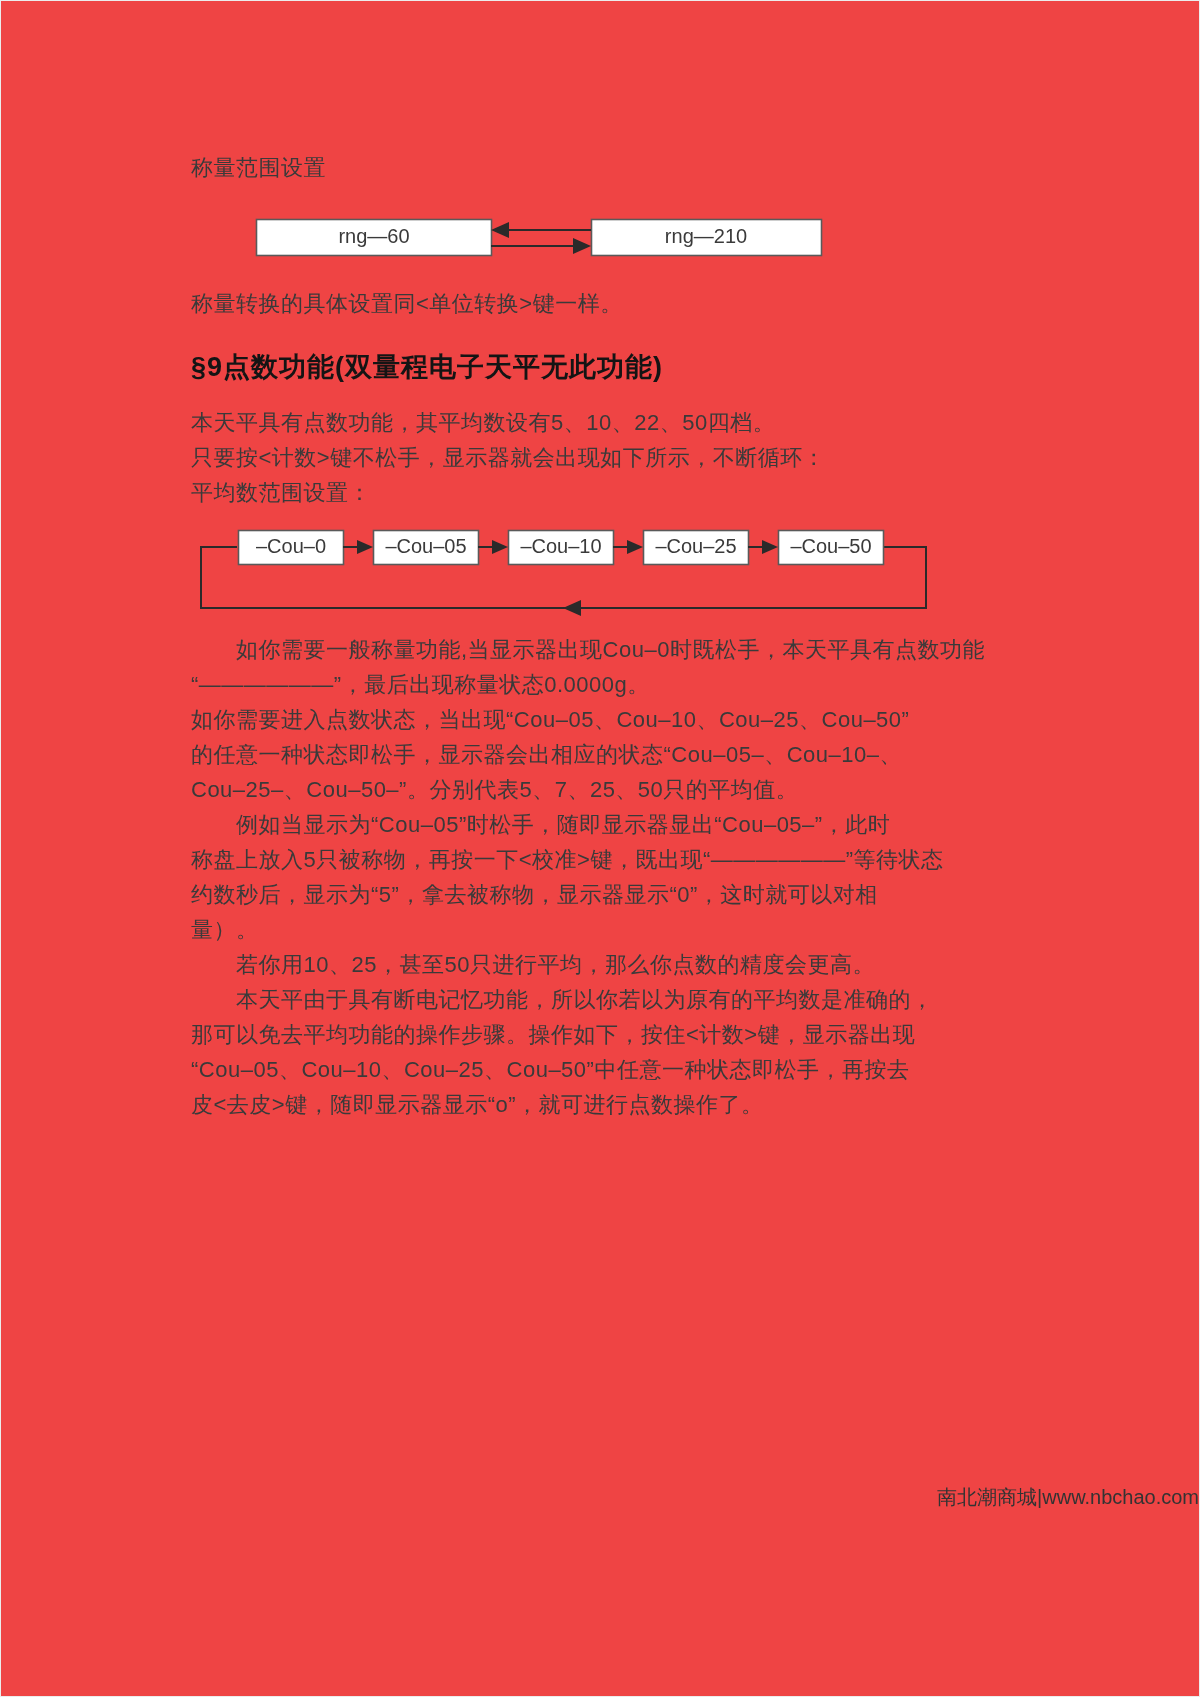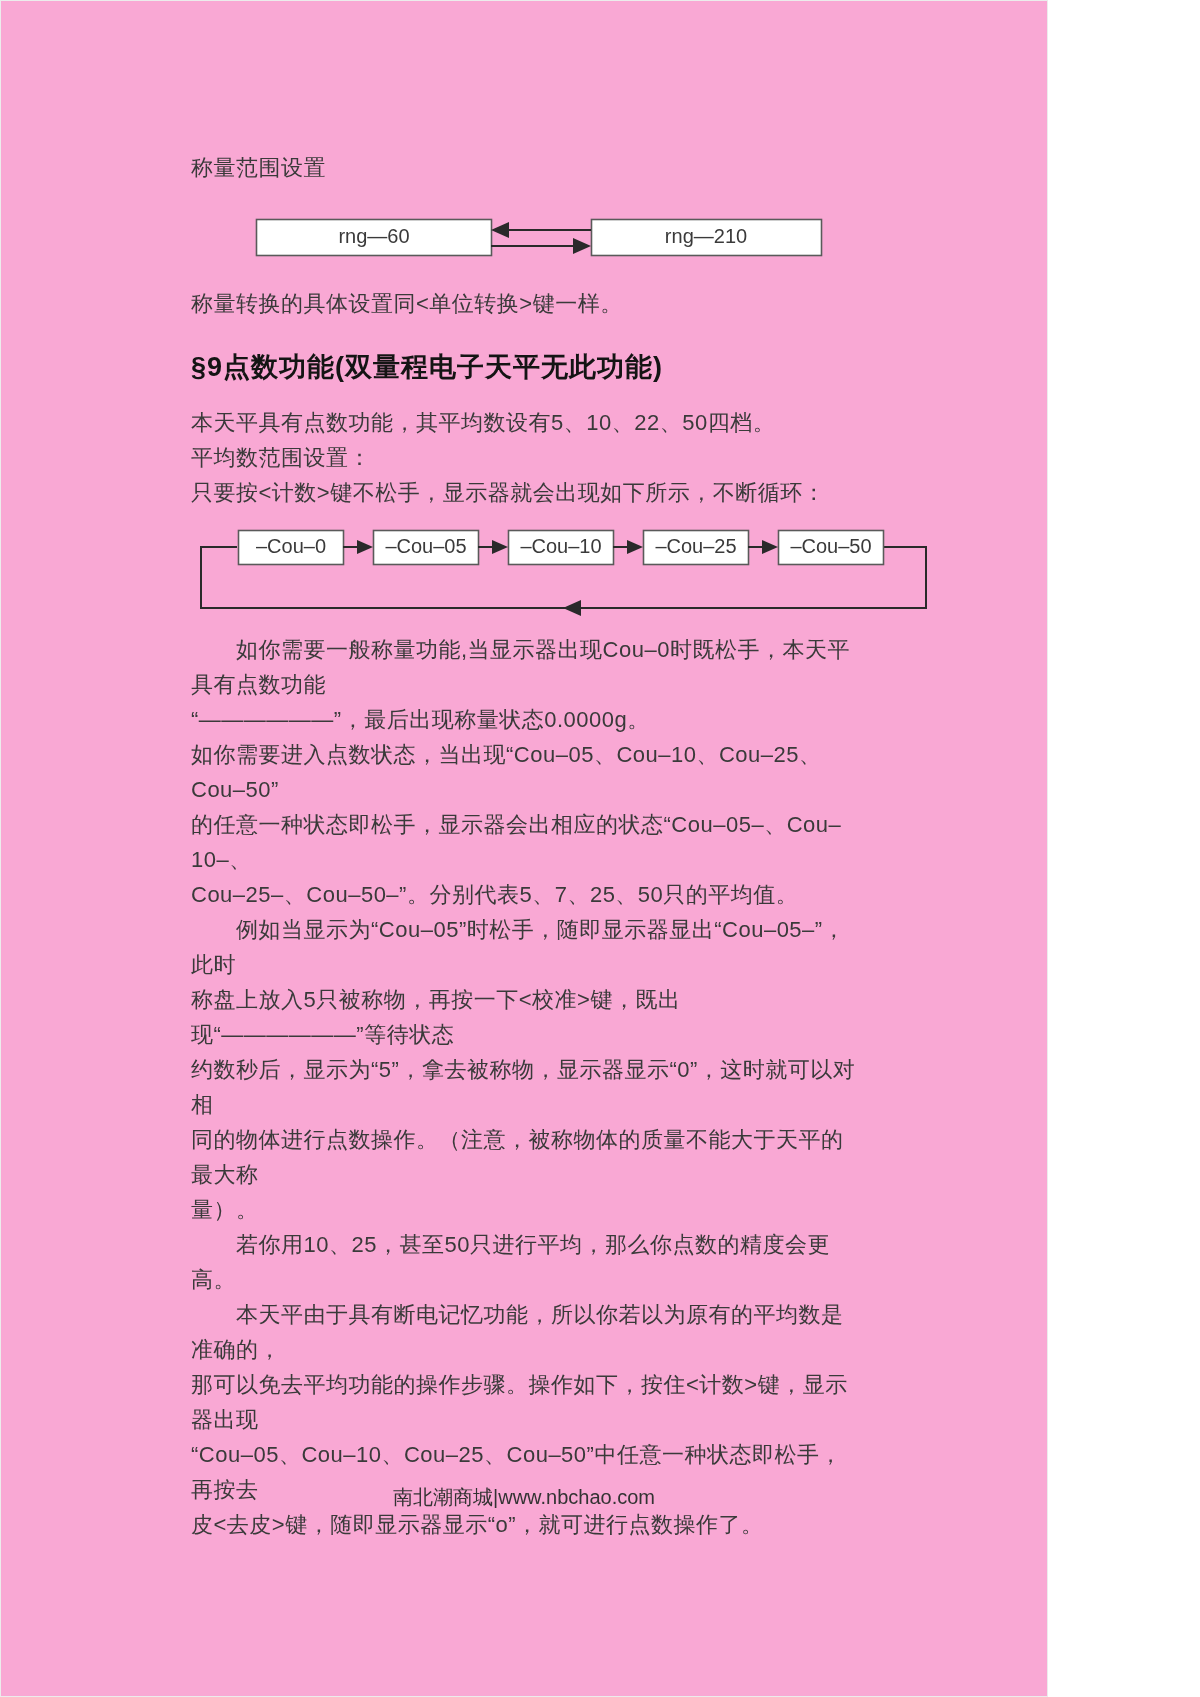--- a/index.html
+++ b/index.html
@@ -5,40 +5,40 @@
   * { margin: 0; padding: 0; box-sizing: border-box; }
   html, body { background: #ffffff; }
   body {
     width: 1200px; height: 1697px;
     font-family: "Liberation Sans", "DejaVu Sans", sans-serif;
     color: #3a3a3a;
     position: relative;
     overflow: hidden;
   }
   .page {
-    width: 1048px; height: 1697px;
-    background: #f9a8d4;
+    width: 1200px; height: 1697px;
+    background: #ef4444;
     border: 1px solid #ececec;
     position: relative;
   }
   .content { padding: 148px 190px 0 190px; }
   .line { font-size: 22px; line-height: 38px; letter-spacing: 0.5px; }
   .diagram-wrap { margin-top: 22px; }
   .note-line { margin-top: 18px; }
   .heading {
     font-size: 27px; font-weight: bold; color: #141414;
     text-align: left; margin: 26px 0 20px 0; letter-spacing: 1px;
   }
   .intro-line { font-size: 22px; line-height: 35px; letter-spacing: 0.5px; }
   .diagram2-wrap { margin-top: 10px; }
   .body-block { margin-top: 12px; }
   .body-line { font-size: 22px; line-height: 35px; letter-spacing: 0.5px; white-space: pre-wrap; }
   .footer {
     position: absolute; bottom: 185px; left: 0;
-    width: 100%; text-align: center;
+    width: 100%; text-align: right;
     font-size: 20px; color: #333;
   }
   svg { display: block; }
   .flow-rect { fill: #ffffff; stroke: #5a5a5a; stroke-width: 1.6; }
   .flow-line { stroke: #2a2a2a; stroke-width: 2; fill: none; }
   .flow-head { fill: #2a2a2a; stroke: none; }
   .flow-text { font-family: "Liberation Sans", "DejaVu Sans", sans-serif; font-size: 20px; fill: #3a3a3a; }
 </style>
 </head>
 <body>
@@ -62,22 +62,22 @@
         <line class="flow-line" x1="300" y1="37" x2="384" y2="37"></line>
         <polygon class="flow-head" points="400,37 382,29 382,45"></polygon>
       </svg>
     </div>
 
     <div class="line note-line">称量转换的具体设置同&lt;单位转换&gt;键一样。</div>
 
     <div class="heading">§9点数功能(双量程电子天平无此功能)</div>
 
     <div class="intro-line">本天平具有点数功能，其平均数设有5、10、22、50四档。</div>
+    <div class="intro-line">只要按&lt;计数&gt;键不松手，显示器就会出现如下所示，不断循环：</div>
     <div class="intro-line">平均数范围设置：</div>
-    <div class="intro-line">只要按&lt;计数&gt;键不松手，显示器就会出现如下所示，不断循环：</div>
 
     <div class="diagram2-wrap">
       <svg width="820" height="100" viewBox="0 0 820 100">
 
         <polyline class="flow-line" points="692,27 735,27 735,88 10,88 10,27 46,27"></polyline>
         <polygon class="flow-head" points="372,88 390,80 390,96"></polygon>
 
         <rect class="flow-rect" x="47.5" y="10.5" width="105" height="34"></rect>
         <text class="flow-text" x="100" y="33" text-anchor="middle">–Cou–0</text>
 
@@ -109,21 +109,20 @@
 
     <div class="body-block">
       <div class="body-line">　　如你需要一般称量功能,当显示器出现Cou–0时既松手，本天平具有点数功能</div>
       <div class="body-line">“——————”，最后出现称量状态0.0000g。</div>
       <div class="body-line">如你需要进入点数状态，当出现“Cou–05、Cou–10、Cou–25、Cou–50”</div>
       <div class="body-line">的任意一种状态即松手，显示器会出相应的状态“Cou–05–、Cou–10–、</div>
       <div class="body-line">Cou–25–、Cou–50–”。分别代表5、7、25、50只的平均值。</div>
       <div class="body-line">　　例如当显示为“Cou–05”时松手，随即显示器显出“Cou–05–”，此时</div>
       <div class="body-line">称盘上放入5只被称物，再按一下&lt;校准&gt;键，既出现“——————”等待状态</div>
       <div class="body-line">约数秒后，显示为“5”，拿去被称物，显示器显示“0”，这时就可以对相</div>
-      <div class="body-line">同的物体进行点数操作。（注意，被称物体的质量不能大于天平的最大称</div>
       <div class="body-line">量）。</div>
       <div class="body-line">　　若你用10、25，甚至50只进行平均，那么你点数的精度会更高。</div>
       <div class="body-line">　　本天平由于具有断电记忆功能，所以你若以为原有的平均数是准确的，</div>
       <div class="body-line">那可以免去平均功能的操作步骤。操作如下，按住&lt;计数&gt;键，显示器出现</div>
       <div class="body-line">“Cou–05、Cou–10、Cou–25、Cou–50”中任意一种状态即松手，再按去</div>
       <div class="body-line">皮&lt;去皮&gt;键，随即显示器显示“o”，就可进行点数操作了。</div>
     </div>
 
   </div>
 

